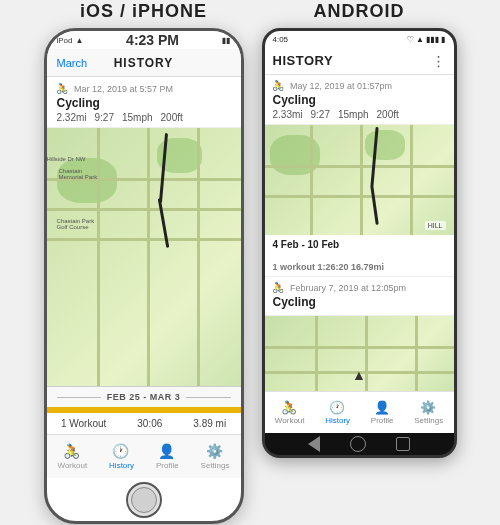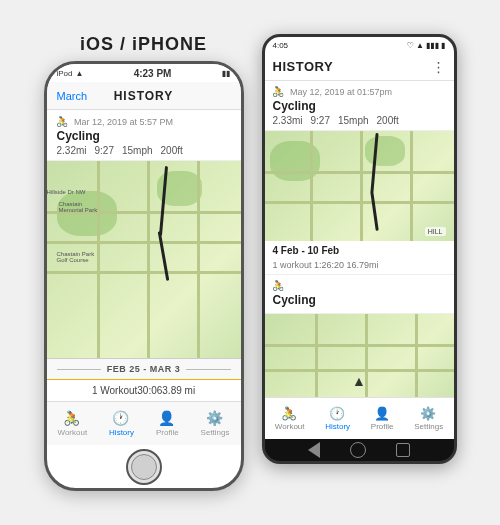--- a/index.html
+++ b/index.html
@@ -36,21 +36,21 @@
       font-weight: 700;
       color: #222;
       letter-spacing: 1px;
       margin-bottom: 6px;
       font-family: 'Helvetica Neue', Arial, sans-serif;
     }
 
     
     .ios-phone {
       width: 200px;
-      height: 430px;
+      height: 496px;
       background: #fff;
       border-radius: 32px;
       border: 3px solid #555;
       box-shadow: 0 4px 18px rgba(0,0,0,0.25);
       overflow: hidden;
       position: relative;
       display: flex;
       flex-direction: column;
     }
 
@@ -59,21 +59,21 @@
       height: 18px;
       display: flex;
       align-items: center;
       justify-content: space-between;
       padding: 0 10px;
       font-size: 8px;
       color: #333;
     }
 
     .ios-status-left { display: flex; gap: 3px; align-items: center; }
-    .ios-status-center { font-weight: 600; font-size: 10px; }
+    .ios-status-center { font-weight: 600; font-size: 14px; }
     .ios-status-right { display: flex; gap: 2px; align-items: center; }
 
     .ios-nav-bar {
       background: #f8f8f8;
       border-bottom: 1px solid #ddd;
       height: 28px;
       display: flex;
       align-items: center;
       justify-content: center;
       position: relative;
@@ -177,41 +177,41 @@
       background: #222;
       border-radius: 2px;
     }
 
     .ios-week-divider {
       display: flex;
       align-items: center;
       gap: 6px;
       padding: 5px 10px;
       border-top: 1px solid #ccc;
-      border-bottom: 1px solid #eab308;
+      border-bottom: 6px solid #eab308;
       background: #f8f8f8;
     }
 
     .divider-line {
       flex: 1;
       height: 1px;
       background: #bbb;
     }
 
     .divider-text {
       font-size: 9px;
       color: #555;
       font-weight: 600;
       letter-spacing: 0.5px;
     }
 
     .ios-week-summary {
       display: flex;
       justify-content: center;
-      gap: 0;
+      gap: 31px;
       padding: 5px 10px;
       font-size: 10px;
       color: #444;
     }
 
     .ios-tab-bar {
       height: 44px;
       background: #f8f8f8;
       border-top: 1px solid #ddd;
       display: flex;
@@ -315,26 +315,27 @@
 
     .android-week-section {
       padding: 4px 8px;
       border-bottom: 1px solid #eee;
     }
 
     .android-week-header {
       font-size: 10px;
       font-weight: 600;
       color: #222;
-      margin-bottom: 4px;
+      margin-bottom: 12px;
     }
 
     .android-week-sub {
       font-size: 9px;
       color: #777;
+      font-weight: bold;
     }
 
     .android-workout-entry2 {
       padding: 5px 8px 4px;
       border-bottom: 1px solid #eee;
     }
 
     .android-map2 {
       height: 80px;
       background: #d4e8c2;
@@ -492,20 +493,21 @@
         </div>
       </div>
 
       <div class="ios-home-button">
         <div class="ios-home-inner"></div>
       </div>
     </div>
   </div>
 
   <div class="platform-column">
+    <div class="platform-label">ANDROID</div>
     <div class="android-phone">
 
       <div class="android-status-bar">
         <span>4:05</span>
         <div style="display:flex;gap:2px;align-items:center;">
           <span>♡</span>
           <span>▲</span>
           <span>▮▮▮</span>
           <span>▮</span>
         </div>
@@ -548,20 +550,21 @@
         </div>
 
         <div class="android-week-section">
           <div class="android-week-header">4 Feb - 10 Feb</div>
           <div class="android-week-sub">1 workout  1:26:20  16.79mi</div>
         </div>
 
         <div class="android-workout-entry2">
           <div class="workout-date-row">
             <span class="bike-icon">🚴</span>
+            <span>February 7, 2019 at 12:05pm</span>
           </div>
           <div class="workout-type">Cycling</div>
         </div>
 
         <div class="android-map2">
           <div class="map-bg" style="height:100%;">
             <div class="map-road-h" style="left:0;top:30px;width:100%;"></div>
             <div class="map-road-h" style="left:0;top:55px;width:100%;"></div>
             <div class="map-road-v" style="left:50px;top:0;height:100%;"></div>
             <div class="map-road-v" style="left:100px;top:0;height:100%;"></div>

